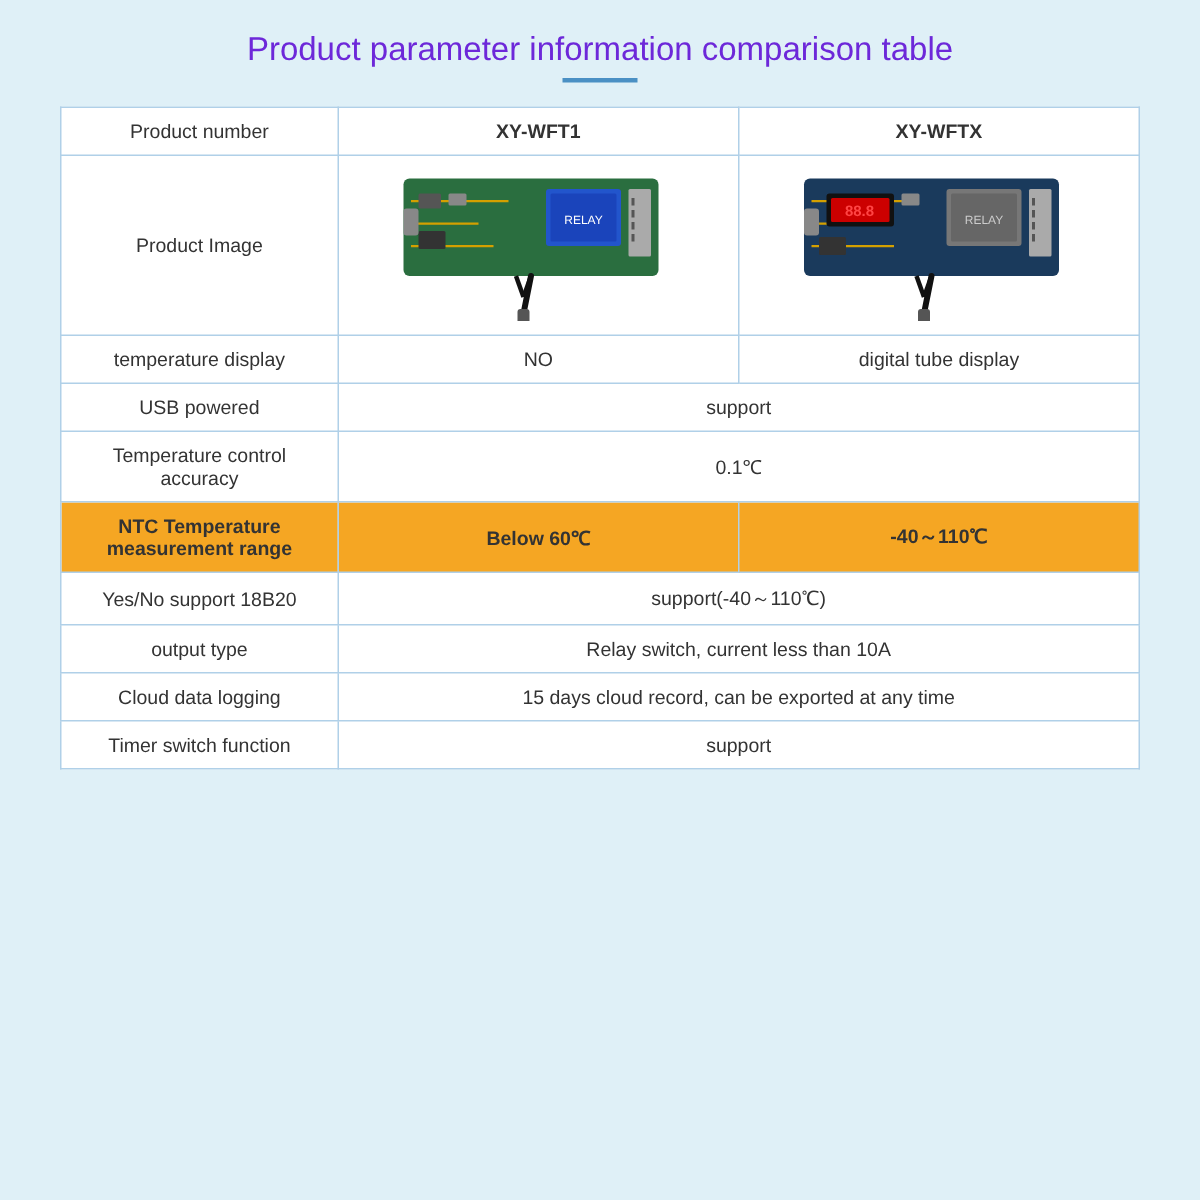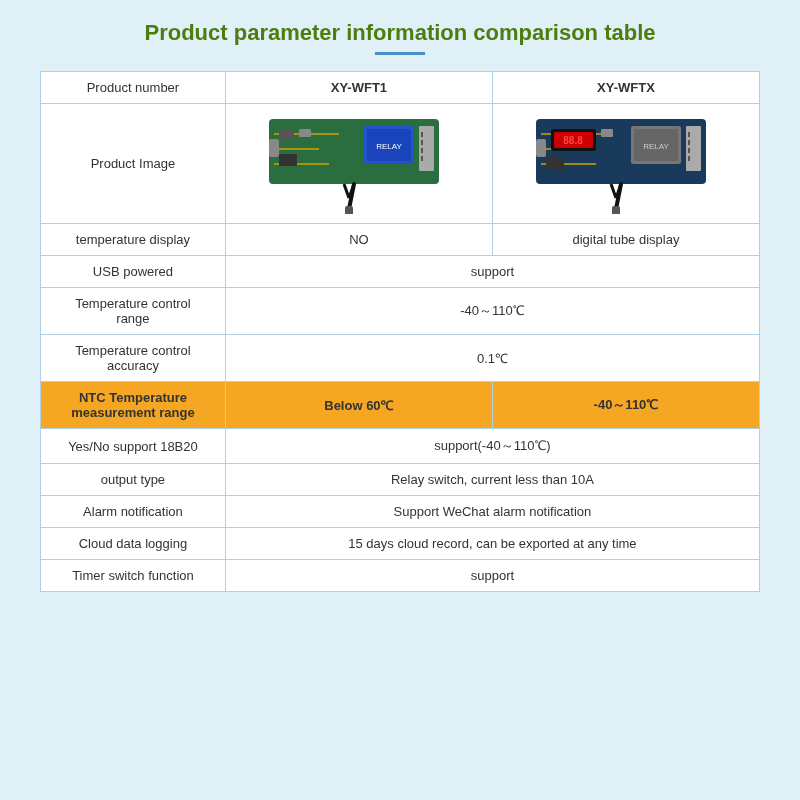--- a/index.html
+++ b/index.html
@@ -7,23 +7,23 @@
       width: 800px;
       height: 800px;
       background-color: #dff0f7;
       font-family: Arial, sans-serif;
       display: flex;
       flex-direction: column;
       align-items: center;
       padding: 20px;
     }
     .page-title {
-      color: #4d7c0f;
+      color: #6d28d9;
       font-size: 22px;
-      font-weight: bold;
+      font-weight: normal;
       text-align: center;
       margin-bottom: 6px;
     }
     .title-underline {
       width: 50px;
       height: 3px;
       background-color: #4a90c4;
       margin: 0 auto 16px auto;
     }
     .comparison-table {
@@ -179,24 +179,20 @@
     <td class="value-cell">NO</td>
     <td class="value-cell">digital tube display</td>
   </tr>
 
 
   <tr>
     <td class="label-col">USB powered</td>
     <td class="span-value" colspan="2">support</td>
   </tr>
 
-  <tr>
-    <td class="label-col">Temperature control range</td>
-    <td class="span-value" colspan="2">-40～110℃</td>
-  </tr>
 
   <tr>
     <td class="label-col">Temperature control accuracy</td>
     <td class="span-value" colspan="2">0.1℃</td>
   </tr>
 
   <tr class="highlighted-row">
     <td class="label-col">NTC Temperature measurement range</td>
     <td class="value-cell">Below 60℃</td>
     <td class="value-cell">-40～110℃</td>
@@ -205,24 +201,20 @@
   <tr>
     <td class="label-col">Yes/No support 18B20</td>
     <td class="span-value" colspan="2">support(-40～110℃)</td>
   </tr>
 
   <tr>
     <td class="label-col">output type</td>
     <td class="span-value" colspan="2">Relay switch, current less than 10A</td>
   </tr>
 
-  <tr>
-    <td class="label-col">Alarm notification</td>
-    <td class="span-value" colspan="2">Support WeChat alarm notification</td>
-  </tr>
 
   <tr>
     <td class="label-col">Cloud data logging</td>
     <td class="span-value" colspan="2">15 days cloud record, can be exported at any time</td>
   </tr>
 
   <tr>
     <td class="label-col">Timer switch function</td>
     <td class="span-value" colspan="2">support</td>
   </tr>

